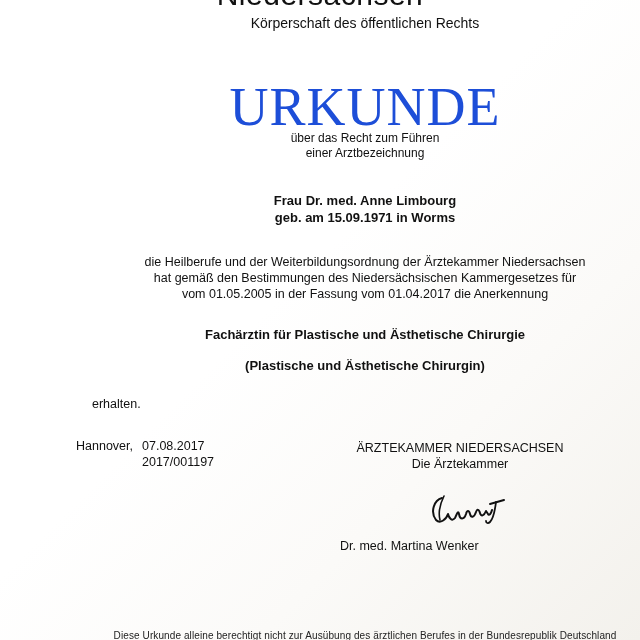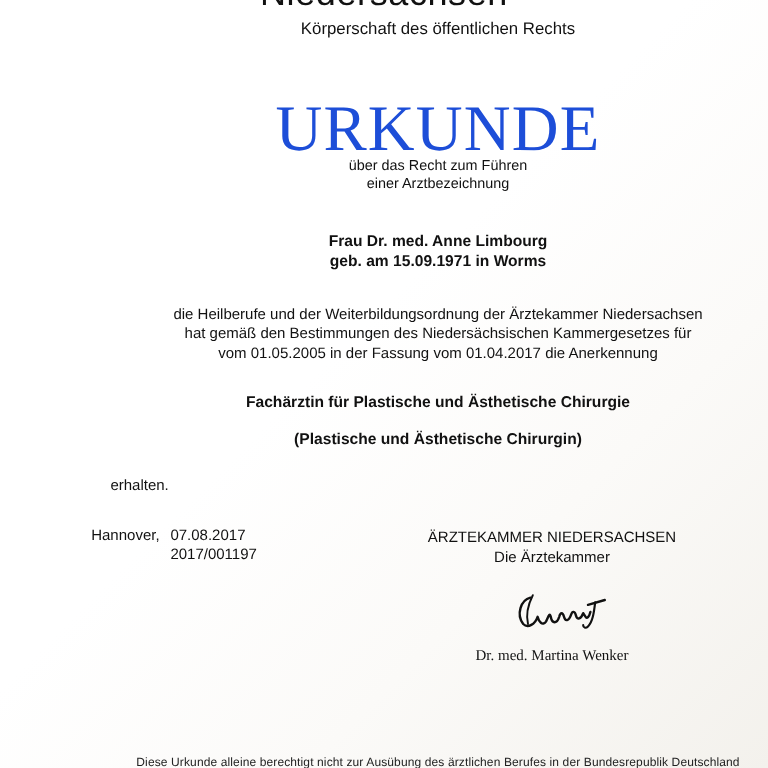--- a/index.html
+++ b/index.html
@@ -93,24 +93,22 @@
     }
     .signature {
       left: 428px;
       top: 490px;
       width: 80px;
       height: 40px;
     }
     .signer {
       left: 340px;
       width: 240px;
-      text-align: center;
       top: 539px;
       font-size: 12.5px;
-      font-family: Liberation Serif, serif;
     }
     .footnote {
       top: 630px;
       font-size: 10px;
       color: #222;
       letter-spacing: 0.1px;
     }
   </style>
 </head>
 <body>

